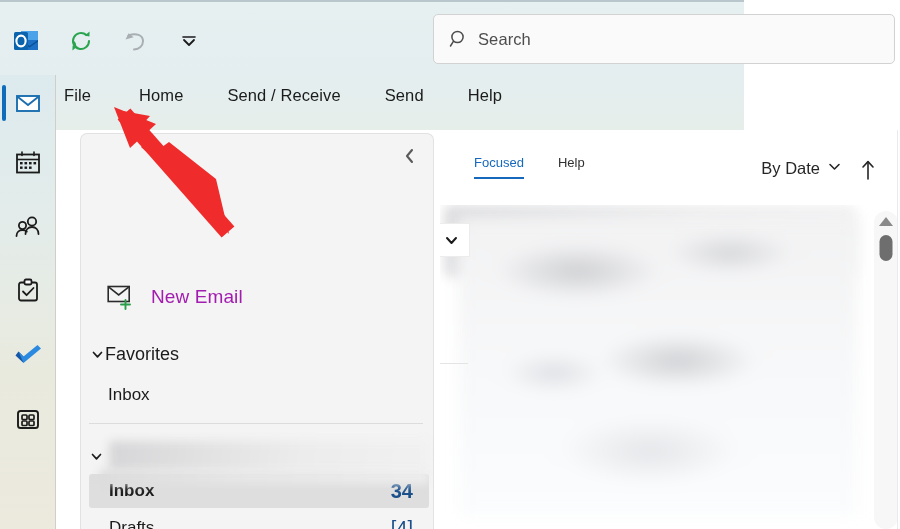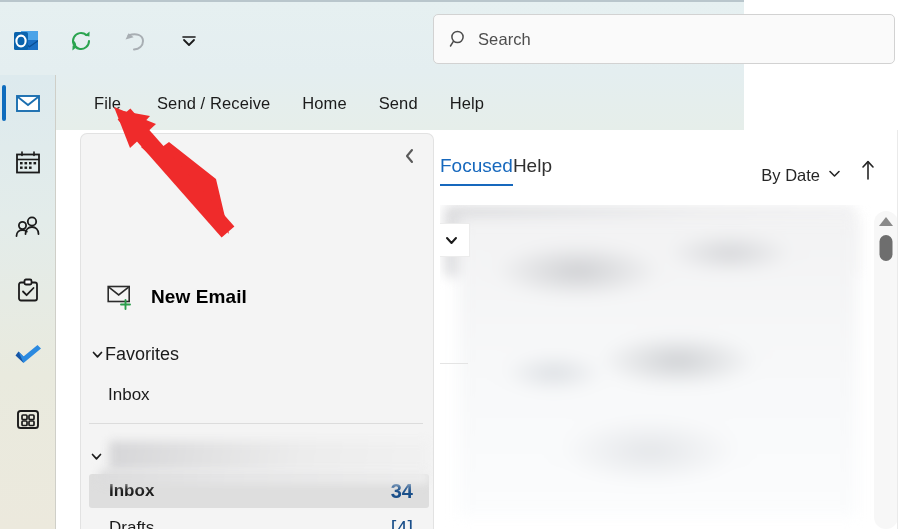--- a/index.html
+++ b/index.html
@@ -54,23 +54,23 @@
   }
   .search-ph {
     font-size: 16.5px; color: #4d4d4d;
     letter-spacing: .1px;
   }
 
   
   .ribbon-tabs {
     position: absolute; left: 0; top: 80px;
     height: 42px;
-    display: flex; align-items: center;
-    padding-left: 94px;
-    gap: 4px;
+    display: flex; 
+    padding-left: 64px;
+    gap: 16px;
   }
   .rtab {
     font-size: 16.5px;
     color: #1b1b1b;
     padding: 4px 14px;
     white-space: nowrap;
     letter-spacing: .1px;
   }
   .rtab:first-child { padding-left: 0; padding-right: 18px; }
 
@@ -106,21 +106,21 @@
   .collapse-chev {
     position: absolute; right: 14px; top: 12px;
     width: 20px; height: 20px;
     display: flex; align-items: center; justify-content: center;
     color: #5a5a5a;
   }
   .new-email {
     position: absolute; left: 26px; top: 150px;
     display: flex; align-items: center; gap: 14px;
   }
-  .new-email .lbl { font-size: 19px; color: #000000; letter-spacing: .1px; font-weight: bold; }
+  .new-email .lbl { font-size: 19px; color: #a21caf; letter-spacing: .1px; }
 
   .fav-head {
     position: absolute; left: 8px; top: 210px;
     display: flex; align-items: center; 
   }
   .fav-head .lbl { font-size: 18px; color: #1b1b1b; }
   .chev { width: 16px; height: 16px; display:inline-flex; align-items:center; justify-content:center; color:#1b1b1b; }
 
   .fav-inbox {
     position: absolute; left: 27px; top: 251px;
@@ -172,33 +172,33 @@
   .msg-pane {
     position: absolute; left: 440px; top: 133px;
     width: 460px; height: 396px;
     background: #ffffff;
   }
   .msg-tabs {
     position: absolute; left: 0; top: 22px;
     display: flex; align-items: flex-end;
   }
   .mtab {
-    font-size: 19px; color: #303030;
-    padding: 0 0 9px 0; 
+    font-size: 13px; color: #303030;
+    padding: 0 0 9px 0; margin-left: 34px;
     position: relative;
   }
   .mtab.active { color: #1668bd; }
   .mtab.active::after {
     content:""; position: absolute;
     left: 0; right: 0; bottom: 0;
     height: 2.5px; background: #1668bd;
   }
   .sort-ctl {
     position: absolute; right: 24px; top: 26px;
-    display: flex; align-items: flex-end; gap: 18px;
+    display: flex; align-items: flex-start; gap: 18px;
   }
   .sort-lbl { font-size: 16.5px; color: #262626; display:flex; align-items:center; gap:7px;}
 
   
   .msg-body {
     position: absolute; left: 0; top: 72px;
     width: 460px; height: 324px;
     overflow: hidden;
   }
   .blur-card {
@@ -315,22 +315,22 @@
         <svg width="20" height="20" viewBox="0 0 20 20">
           <circle cx="8.5" cy="8" r="5.6" fill="none" stroke="#4d4d4d" stroke-width="1.5"></circle>
           <path d="M4.4 12.4 L1.5 17" stroke="#4d4d4d" stroke-width="1.5" stroke-linecap="round"></path>
         </svg>
       </span>
       <span class="search-ph">Search</span>
     </div>
 
     <div class="ribbon-tabs">
       <div class="rtab">File</div>
+      <div class="rtab">Home</div>
       <div class="rtab">Send / Receive</div>
-      <div class="rtab">Home</div>
       <div class="rtab">Send</div>
       <div class="rtab">Help</div>
     </div>
   </div>
 
   <div class="rail">
 
     <div class="rail-item" style="top:0px;">
       <div class="rail-sel-bar"></div>
       <svg width="30" height="30" viewBox="0 0 30 30">

